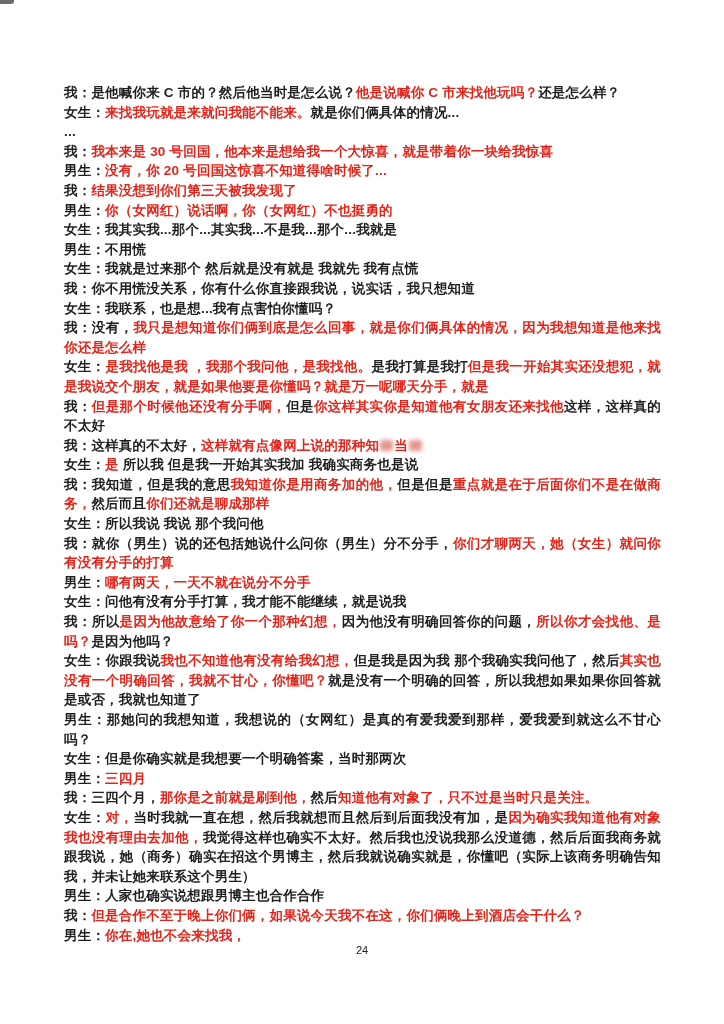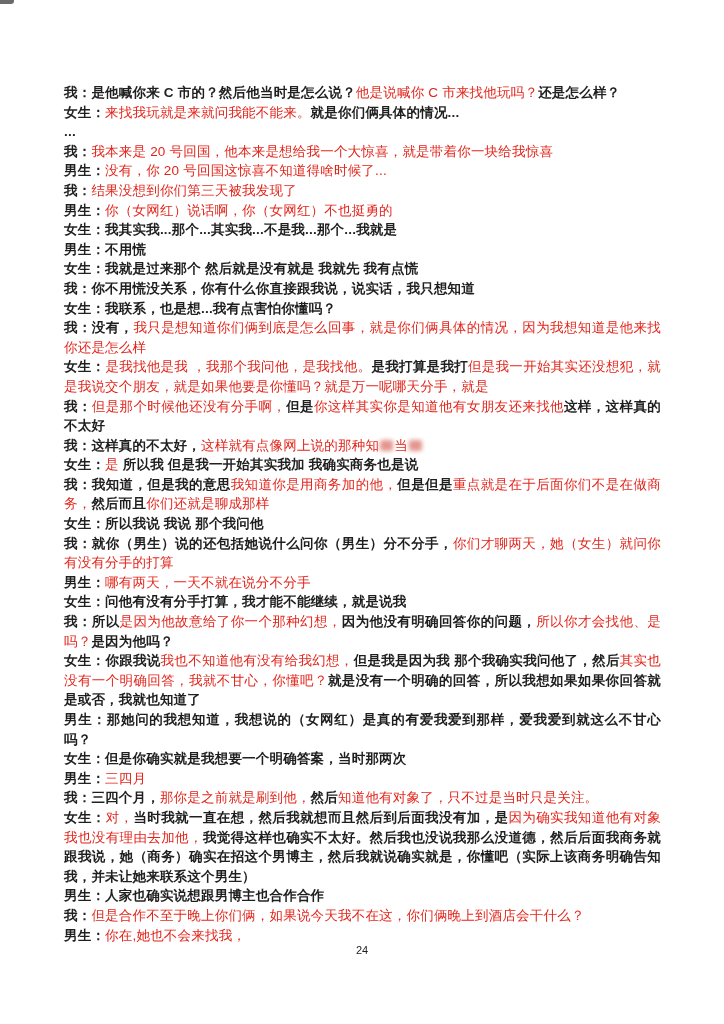--- a/index.html
+++ b/index.html
@@ -40,21 +40,21 @@
     font-weight: 600;
   }
   .spk {
     color: var(--ink, #1f1f1f);
   }
   .blk {
     color: var(--ink, #1f1f1f);
   }
   .red {
     color: var(--accent, #e2251b);
-    font-weight: 400;
+    font-weight: 700;
   }
   .censor {
     display: inline-block;
     width: 13px;
     height: 11px;
     margin: 0 1px;
     background: #e4968e;
     border-radius: 2px;
     filter: blur(2px);
     vertical-align: -1px;
@@ -72,21 +72,21 @@
 </style>
 </head>
 <body>
 
 <div class="page">
   <div class="scan-artifact"></div>
   <div class="transcript">
       <div class="turn"><span class="spk">我：</span><span class="blk">是他喊你来 C 市的？然后他当时是怎么说？</span><span class="red">他是说喊你 C 市来找他玩吗？</span><span class="blk">还是怎么样？</span></div>
       <div class="turn"><span class="spk">女生：</span><span class="red">来找我玩就是来就问我能不能来。</span><span class="blk">就是你们俩具体的情况...</span></div>
       <div class="turn"><span class="blk">...</span></div>
-      <div class="turn"><span class="spk">我：</span><span class="red">我本来是 20 号回国，他本来是想给我一个大惊喜，就是带着你一块给我惊喜</span></div>
+      <div class="turn"><span class="spk">我：</span><span class="red">我本来是 30 号回国，他本来是想给我一个大惊喜，就是带着你一块给我惊喜</span></div>
       <div class="turn"><span class="spk">男生：</span><span class="red">没有，你 20 号回国这惊喜不知道得啥时候了...</span></div>
       <div class="turn"><span class="spk">我：</span><span class="red">结果没想到你们第三天被我发现了</span></div>
       <div class="turn"><span class="spk">男生：</span><span class="red">你（女网红）说话啊，你（女网红）不也挺勇的</span></div>
       <div class="turn"><span class="spk">女生：</span><span class="blk">我其实我...那个...其实我...不是我...那个...我就是</span></div>
       <div class="turn"><span class="spk">男生：</span><span class="blk">不用慌</span></div>
       <div class="turn"><span class="spk">女生：</span><span class="blk">我就是过来那个 然后就是没有就是 我就先 我有点慌</span></div>
       <div class="turn"><span class="spk">我：</span><span class="blk">你不用慌没关系，你有什么你直接跟我说，说实话，我只想知道</span></div>
       <div class="turn"><span class="spk">女生：</span><span class="blk">我联系，也是想...我有点害怕你懂吗？</span></div>
       <div class="turn"><span class="spk">我：</span><span class="blk">没有，</span><span class="red">我只是想知道你们俩到底是怎么回事，就是你们俩具体的情况，因为我想知道是他来找你还是怎么样</span></div>
       <div class="turn"><span class="spk">女生：</span><span class="red">是我找他是我 ，我那个我问他，是我找他。</span><span class="blk">是我打算是我打</span><span class="red">但是我一开始其实还没想犯，就是我说交个朋友，就是如果他要是你懂吗？就是万一呢哪天分手，就是</span></div>

